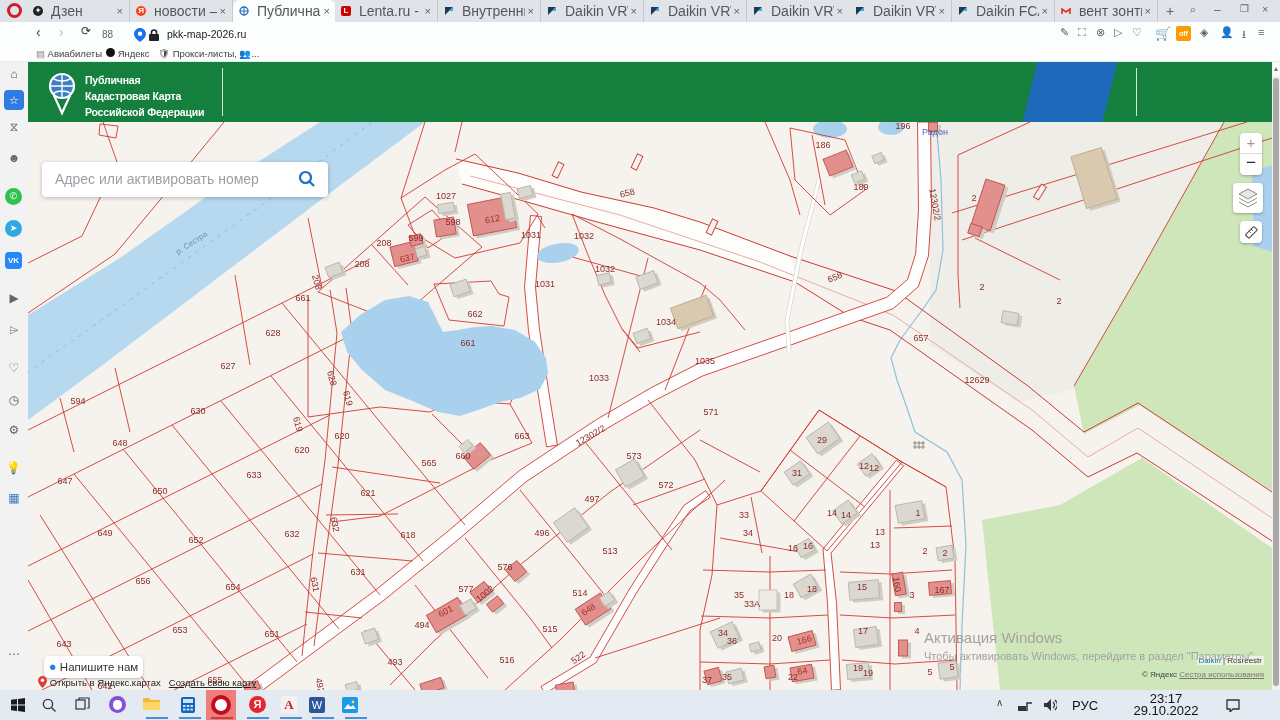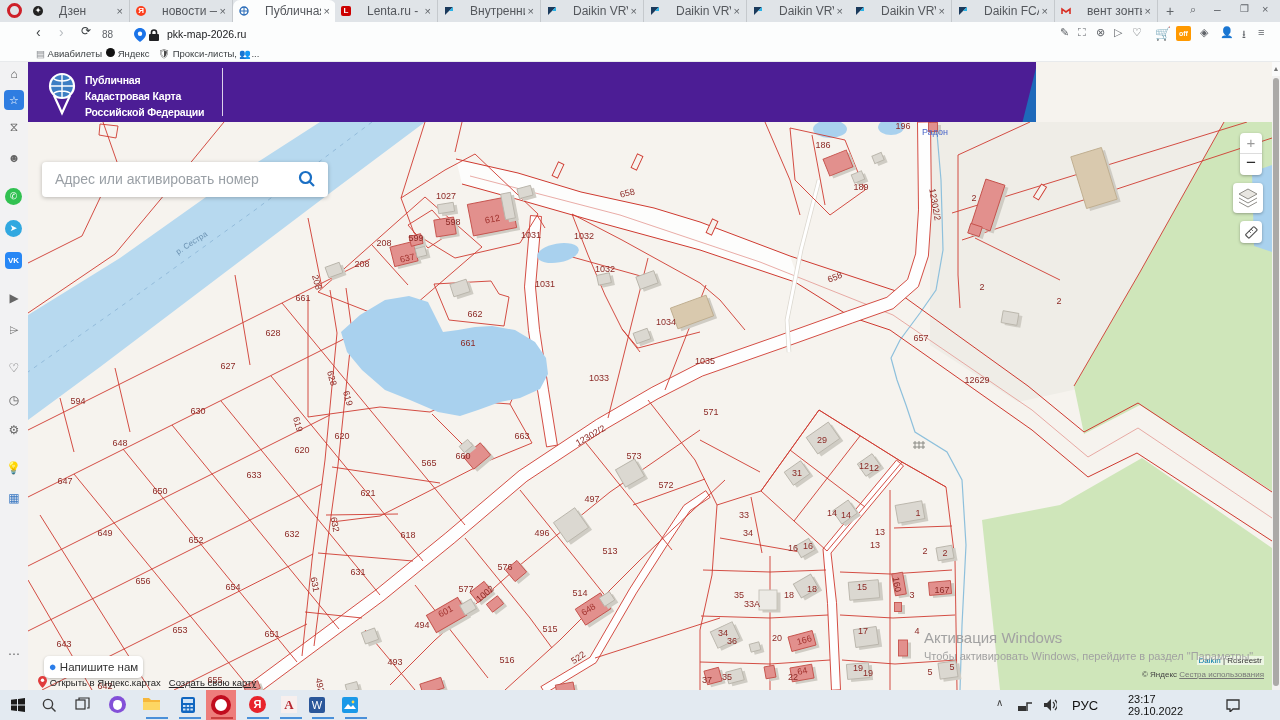--- a/index.html
+++ b/index.html
@@ -1,29 +1,29 @@
 <!DOCTYPE html>
 <html><head><meta charset="utf-8"><style>
 *{margin:0;padding:0;box-sizing:border-box}
 body{width:1280px;height:720px;overflow:hidden;font-family:"Liberation Sans",sans-serif;position:relative;background:#f6f3ee}
 #tabbar{position:absolute;left:0;top:0;width:1280px;height:22px;background:#e0e4e8}
 .tab{position:absolute;top:0;height:22px;background:#e0e4e8;border-right:1px solid #c5c9cd;display:flex;align-items:center;padding:0 6px;overflow:hidden}
 .tab.active{background:#fcfdfd;border-radius:7px 7px 0 0;border-right:none}
 .ti{width:10px;height:10px;flex:0 0 10px;display:inline-block}
-.tt{font-size:12px;color:#54575c;margin-left:16px;white-space:nowrap;overflow:hidden;flex:1}
+.tt{font-size:14px;color:#54575c;margin-left:8px;white-space:nowrap;overflow:hidden;flex:1}
 .tx{color:#5f6368;font-size:11px;margin-left:3px}
 .tbtn{position:absolute;top:3px;color:#5f6368}
 #addrbar{position:absolute;left:0;top:22px;width:1280px;height:23px;background:#fcfdfd}
 .ab{position:absolute;top:2px;font-size:14px}
 .ari{position:absolute;top:4px;font-size:11px;color:#5f6368}
 #bmbar{position:absolute;left:0;top:45px;width:1280px;height:17px;background:#fcfdfd;border-bottom:1px solid #e8eaec}
 .bm{position:absolute;top:3px;font-size:9.5px;color:#3c4043}
 #sidebar{position:absolute;left:0;top:62px;width:28px;height:628px;background:#f2f2f3}
 .si{position:absolute;left:6px;width:16px;height:16px;font-size:12px;text-align:center;line-height:16px}
-#pkkheader{position:absolute;left:28px;top:62px;width:1008px;height:60px;background:#4c1d95;overflow:hidden}
+#pkkheader{position:absolute;left:28px;top:62px;width:1244px;height:60px;background:#15803d;overflow:hidden}
 #searchbox{position:absolute;left:42px;top:162px;width:286px;height:35px;background:#fff;border-radius:4px;box-shadow:0 1px 4px rgba(0,0,0,.25)}
 #searchbox>span{position:absolute;left:13px;top:9px;font-size:14px;color:#9aa0a6}
 .mapbtn{position:absolute;width:22px;height:22px;background:#fff;border-radius:4px;box-shadow:0 1px 3px rgba(0,0,0,.3);text-align:center}
 #writeus{position:absolute;left:44px;top:656px;width:99px;height:22px;background:#fff;border-radius:5px;box-shadow:0 1px 3px rgba(0,0,0,.25);font-size:11.5px;color:#333;line-height:22px;text-align:center}
 #maplinks{position:absolute;left:38px;top:676px;font-size:9.5px;color:#222}
 #leaflet{position:absolute;right:16px;top:656px;font-size:8px;color:#333;white-space:nowrap;background:rgba(255,255,255,.6);padding:0 2px}
 #yandexattr{position:absolute;right:16px;top:670px;font-size:8px;color:#444;white-space:nowrap}
 #actwin{position:absolute;left:924px;top:629px;font-size:15px;color:#a2a2a2;width:360px}
 #scrollbar{position:absolute;left:1272px;top:62px;width:8px;height:628px;background:#f2f1f0}
 #sthumb{position:absolute;left:1px;top:16px;width:6px;height:608px;background:#aba9a7;border-radius:3px}
@@ -646,17 +646,17 @@
  <span class="tki" style="left:996px;color:#444;font-size:10px">∧</span>
  <svg class="tki" style="left:1018px;top:9px" width="14" height="12" viewBox="0 0 14 12">
       <rect x="0" y="7" width="8" height="5" fill="#333"></rect>
       <path d="M9 12 V4 H14" fill="none" stroke="#333" stroke-width="1.5"></path>
     </svg>
  <svg class="tki" style="left:1044px;top:9px" width="13" height="12" viewBox="0 0 13 12">
       <path d="M0 4 H3 L7 0 V12 L3 8 H0 Z" fill="#333"></path>
       <path d="M9 3 C11 5 11 7 9 9 M11 1 C14 4 14 8 11 11" fill="none" stroke="#333" stroke-width="1.2"></path>
     </svg>
  <span class="tki" style="left:1072px;top:8px;color:#111;font-size:13px">РУС</span>
- <div style="position:absolute;left:1128px;top:3px;font-size:11px;color:#111;text-align:left;width:76px;line-height:12px">23:17<br>29.10.2022</div>
+ <div style="position:absolute;left:1128px;top:3px;font-size:13px;color:#111;text-align:center;width:76px;line-height:12px">23:17<br>29.10.2022</div>
  <svg class="tki" style="left:1226px;top:9px" width="14" height="13" viewBox="0 0 14 13">
       <path d="M1 1 H13 V10 H7 L4 13 V10 H1 Z" fill="none" stroke="#333" stroke-width="1.3"></path>
     </svg>
 </div>
 
 </body></html>

